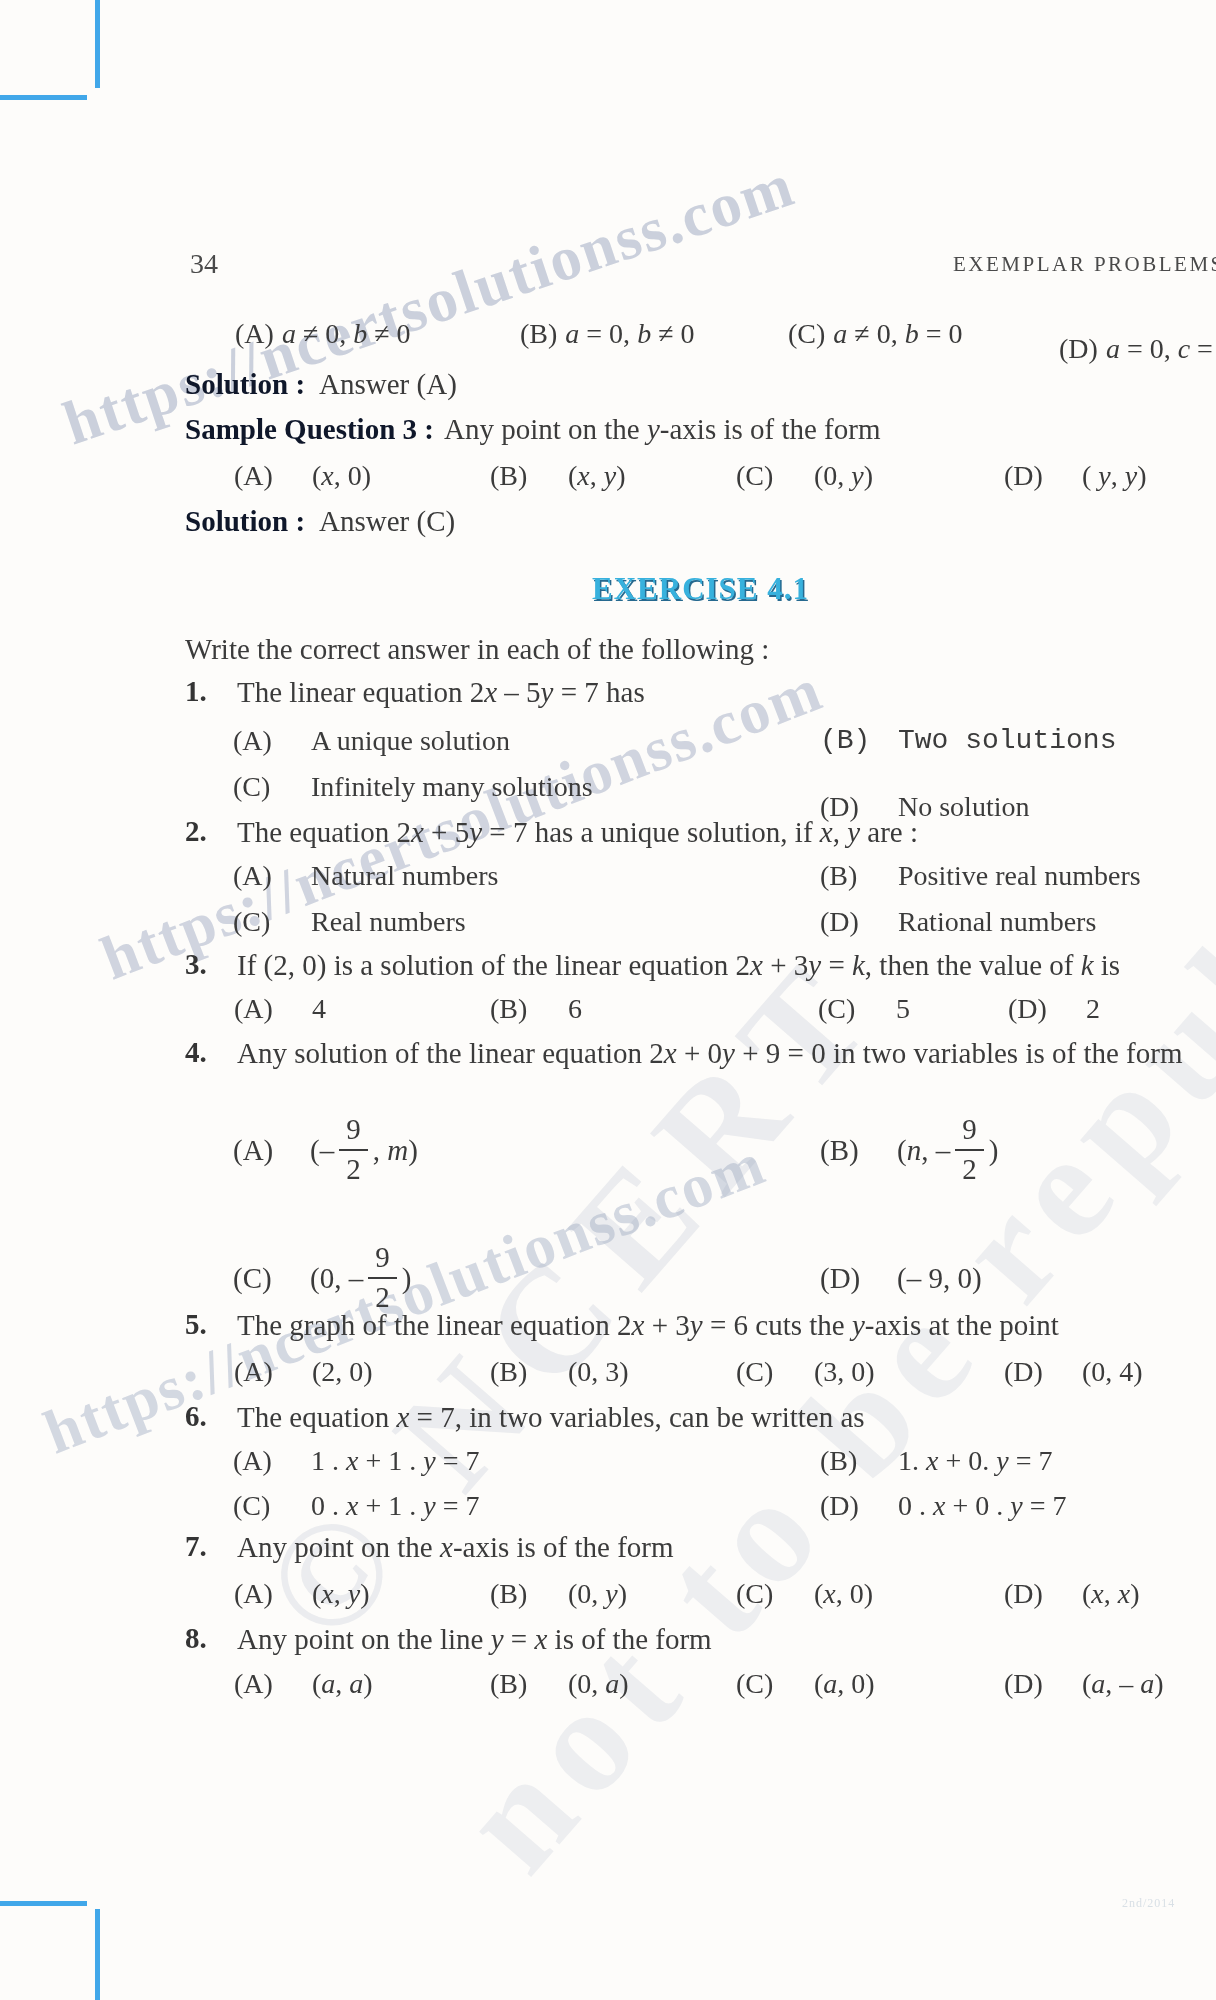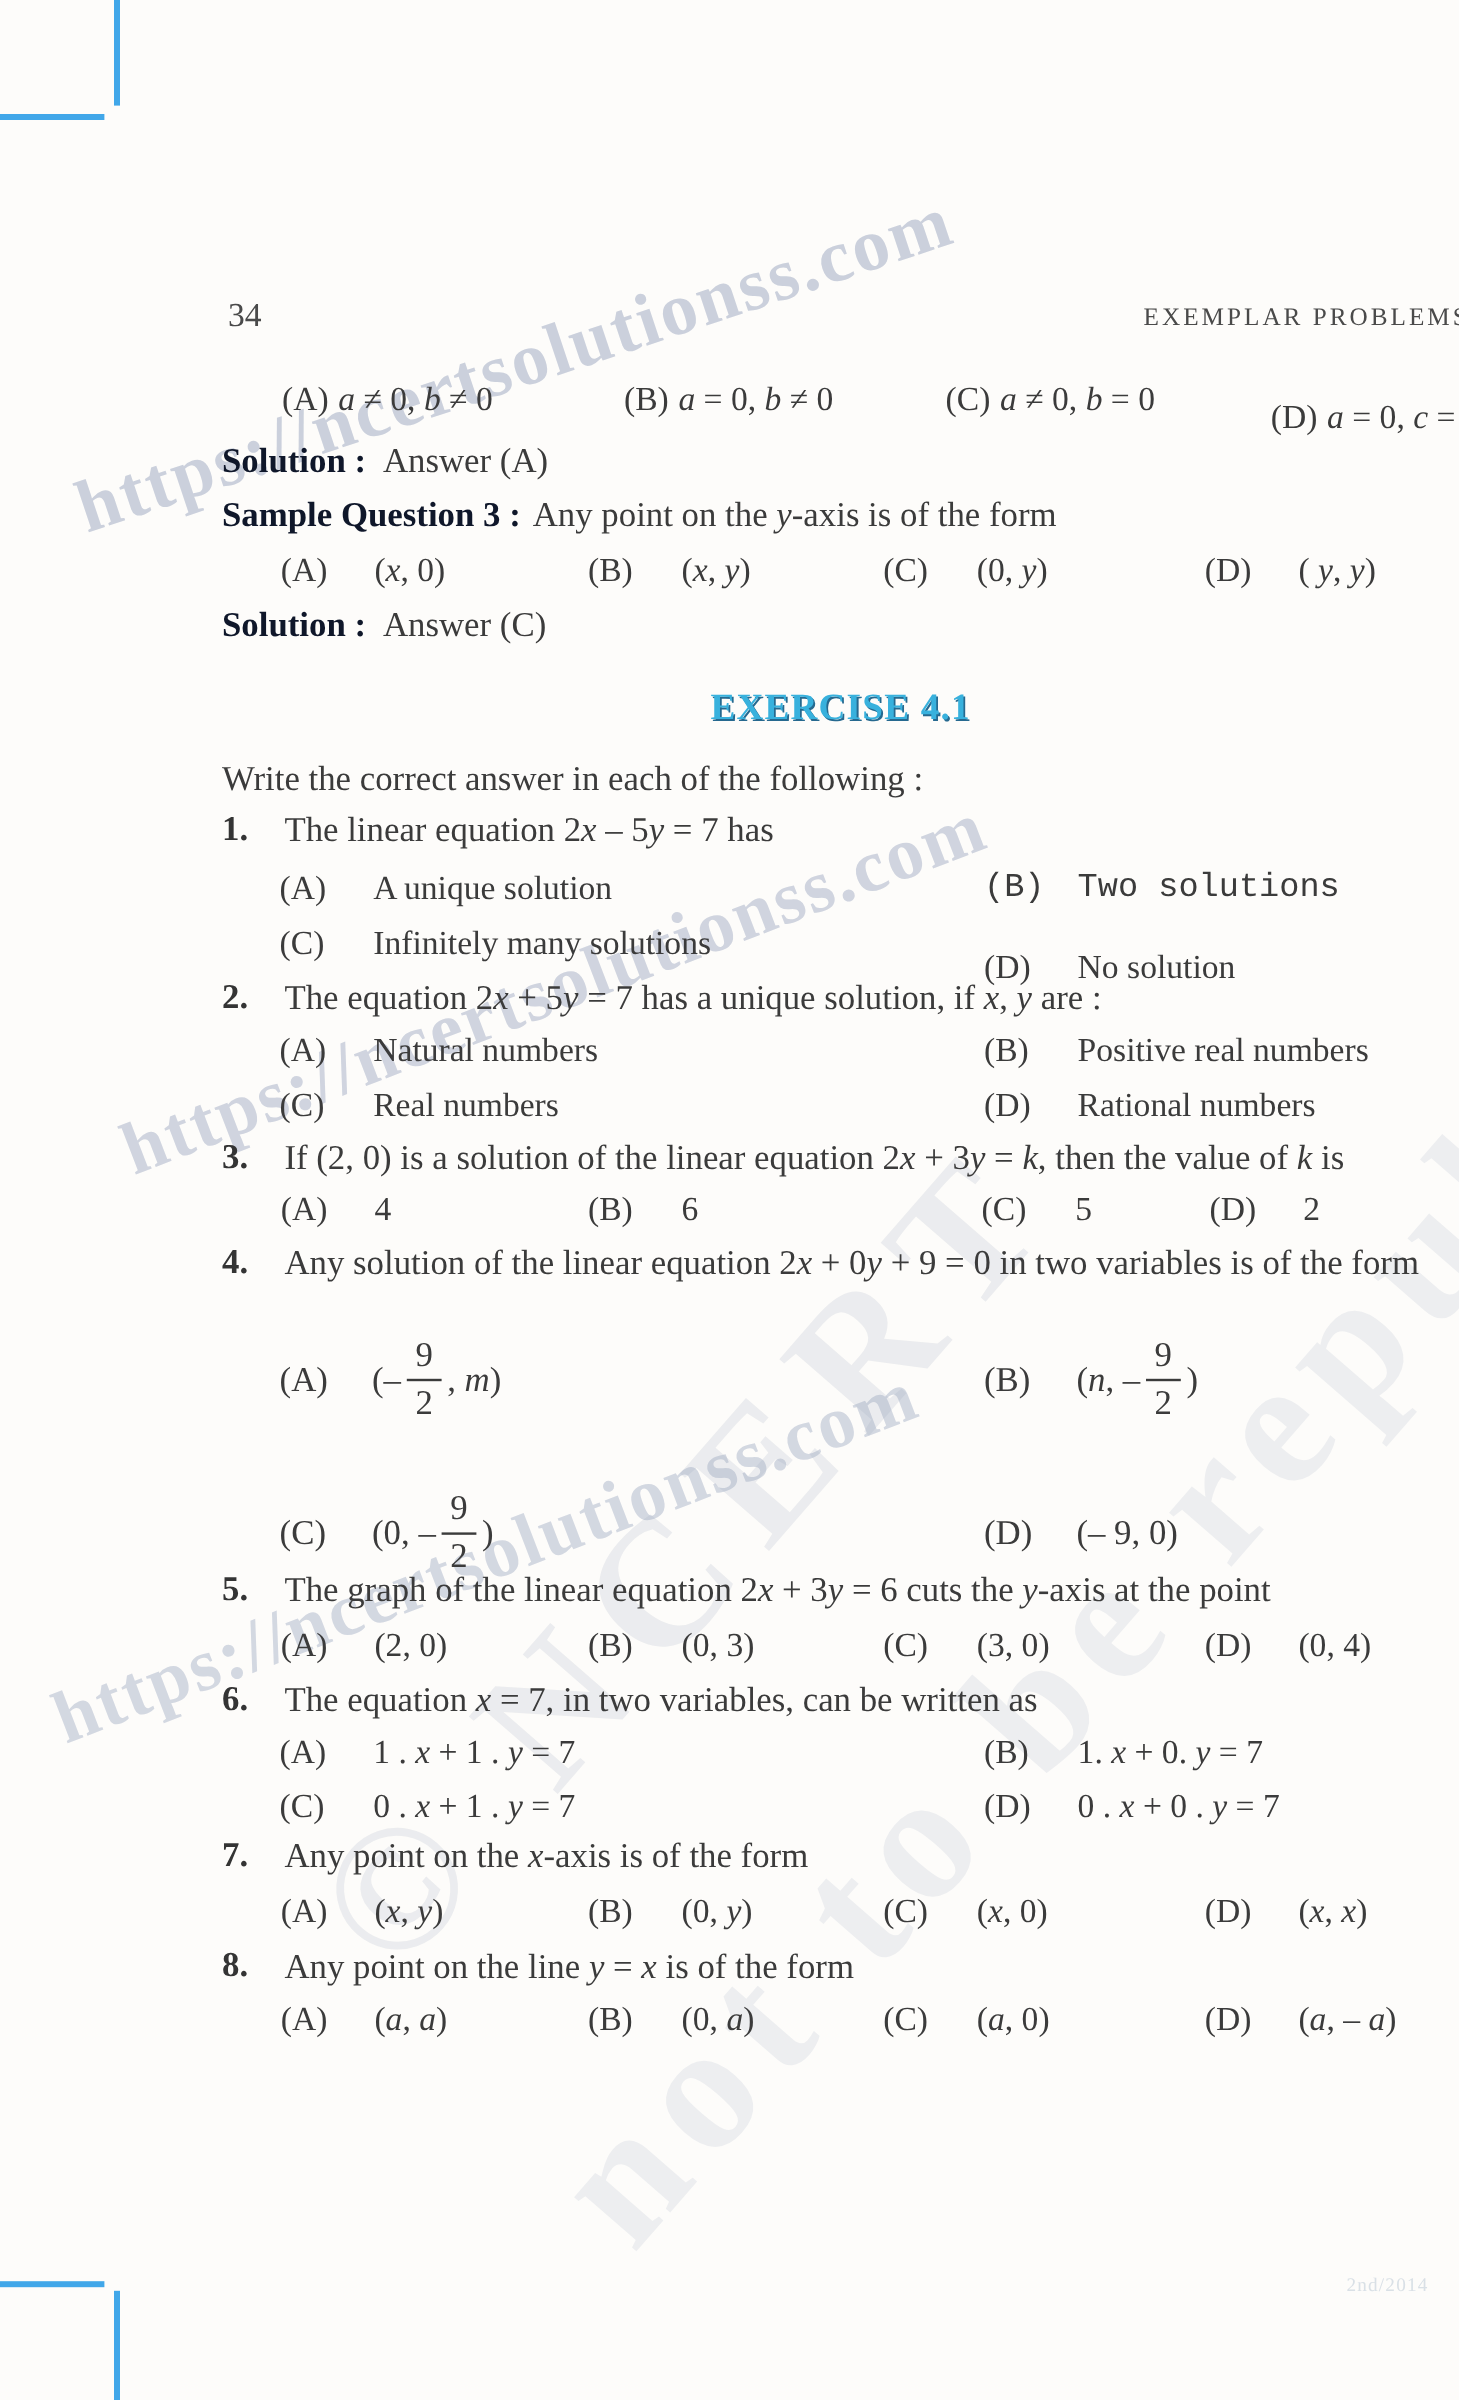--- a/index.html
+++ b/index.html
@@ -43,21 +43,21 @@
   .opt{position:absolute;font-size:28px;white-space:nowrap;}
   .opt .lbl{display:inline-block;width:78px;}
   .inlineopt .lbl{display:inline;width:auto;margin-right:8px;}
   
   .fopt{position:absolute;height:96px;display:flex;align-items:center;font-size:29px;white-space:nowrap;}
   .fopt .lbl{display:inline-block;width:77px;}
   .frac{display:inline-flex;flex-direction:column;align-items:center;line-height:1.1;margin:0 5px;vertical-align:middle;}
   .frac .num{border-bottom:2px solid #3b3b3b;padding:0 7px 3px;}
   .frac .den{padding-top:3px;}
   
-  .printcode{position:absolute;left:1122px;top:1896px;font-size:16px;color:#d9e0e6;letter-spacing:1px;}
+  .printcode{position:absolute;left:1122px;top:1896px;font-size:12px;color:#d9e0e6;letter-spacing:1px;}
   i{font-style:italic;}
 </style>
 </head>
 <body>
 
 <div class="wm-url" style="left:55px;top:392px;transform:rotate(-18.5deg);">https://ncertsolutionss.com</div>
 <div class="wm-url" style="left:92px;top:928px;transform:rotate(-21deg);color:rgba(128,142,176,0.36);">https://ncertsolutionss.com</div>
 <div class="wm-url" style="left:35px;top:1402px;transform:rotate(-21deg);color:rgba(128,142,176,0.33);">https://ncertsolutionss.com</div>
 <div class="wm-ghost" style="left:228px;top:1560px;transform:rotate(-49deg);letter-spacing:26px;">© NCERT</div>
 <div class="wm-ghost" style="left:425px;top:1790px;transform:rotate(-49deg);letter-spacing:16px;color:rgba(154,166,190,0.16);">not to be republished</div>

